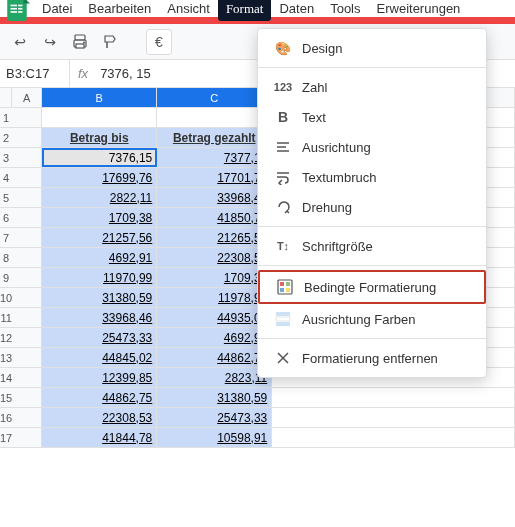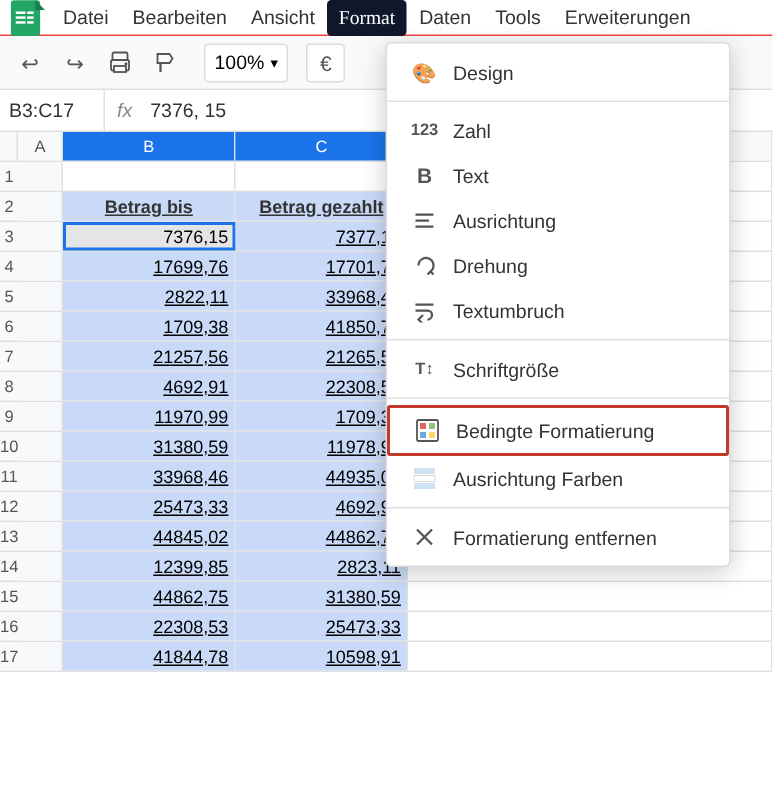--- a/index.html
+++ b/index.html
@@ -12,21 +12,21 @@
       overflow: hidden;
       position: relative;
     }
 
     
     .menubar {
       display: flex;
       align-items: center;
       height: 24px;
       background: #fff;
-      border-bottom: 1px solid #ef4444;
+      border-bottom: 7px solid #ef4444;
       padding: 0 4px;
     }
     .menubar-logo {
       width: 26px;
       height: 26px;
       margin-right: 4px;
     }
     .menubar-item {
       padding: 4px 8px;
       cursor: pointer;
@@ -286,24 +286,20 @@
       <circle cx="12" cy="8.5" r="1" fill="#555"></circle>
     </svg>
   </button>
   <button class="toolbar-btn">
     <svg width="16" height="16" viewBox="0 0 16 16">
       <path d="M3 2h8l2 3-2 3H3V2z" fill="none" stroke="#555" stroke-width="1.2"></path>
       <line x1="5" y1="8" x2="5" y2="14" stroke="#555" stroke-width="1.5"></line>
     </svg>
   </button>
   <div style="width:8px;"></div>
-  <div class="zoom-select">
-    <span>100%</span>
-    <span style="font-size:10px;">▾</span>
-  </div>
   <div style="width:8px;"></div>
   <div class="currency-btn">€</div>
 </div>
 
 <div class="formula-bar">
   <div class="cell-ref">B3:C17</div>
   <div class="fx-icon">fx</div>
   <div class="formula-input">7376, 15</div>
 </div>
 
@@ -472,36 +468,36 @@
           <line x1="2" y1="8" x2="11" y2="8" stroke="#555" stroke-width="1.5"></line>
           <line x1="2" y1="12" x2="14" y2="12" stroke="#555" stroke-width="1.5"></line>
         </svg>
     </span>
     <span>Ausrichtung</span>
   </div>
 
   <div class="menu-item">
     <span class="menu-icon">
       <svg width="16" height="16" viewBox="0 0 16 16">
-          <path d="M4 8 A5 5 0 1 1 12 12" fill="none" stroke="#555" stroke-width="1.5"></path>
-          <polyline points="10,14 12,12 14,14" fill="none" stroke="#555" stroke-width="1.5"></polyline>
-        </svg>
-    </span>
-    <span>Drehung</span>
-  </div>
-
-  <div class="menu-item">
-    <span class="menu-icon">
-      <svg width="16" height="16" viewBox="0 0 16 16">
           <line x1="2" y1="4" x2="14" y2="4" stroke="#555" stroke-width="1.5"></line>
           <path d="M2 8 h8 a3 3 0 0 1 0 6" fill="none" stroke="#555" stroke-width="1.5"></path>
           <polyline points="7,11 4,14 7,17" fill="none" stroke="#555" stroke-width="1.5"></polyline>
         </svg>
     </span>
     <span>Textumbruch</span>
+  </div>
+
+  <div class="menu-item">
+    <span class="menu-icon">
+      <svg width="16" height="16" viewBox="0 0 16 16">
+          <path d="M4 8 A5 5 0 1 1 12 12" fill="none" stroke="#555" stroke-width="1.5"></path>
+          <polyline points="10,14 12,12 14,14" fill="none" stroke="#555" stroke-width="1.5"></polyline>
+        </svg>
+    </span>
+    <span>Drehung</span>
   </div>
   <div class="menu-separator"></div>
 
   <div class="menu-item">
     <span class="menu-icon" style="font-size:11px; font-weight:bold; color:#555;">T↕</span>
     <span>Schriftgröße</span>
   </div>
 
   <div class="menu-separator"></div>
 

